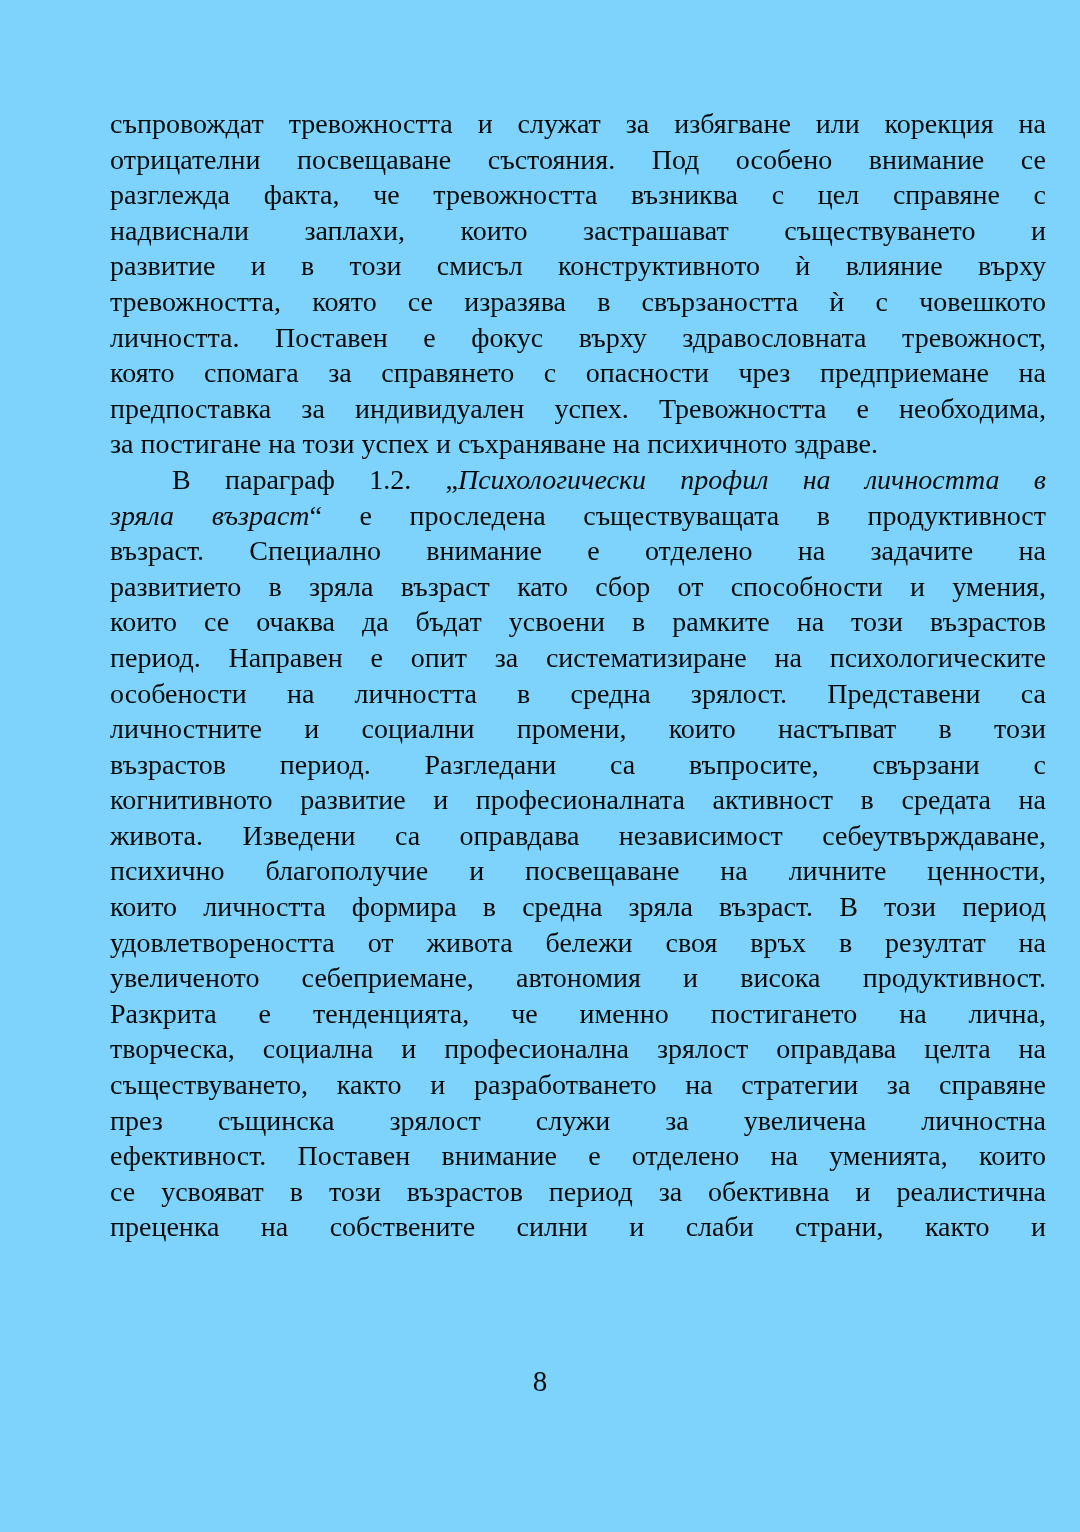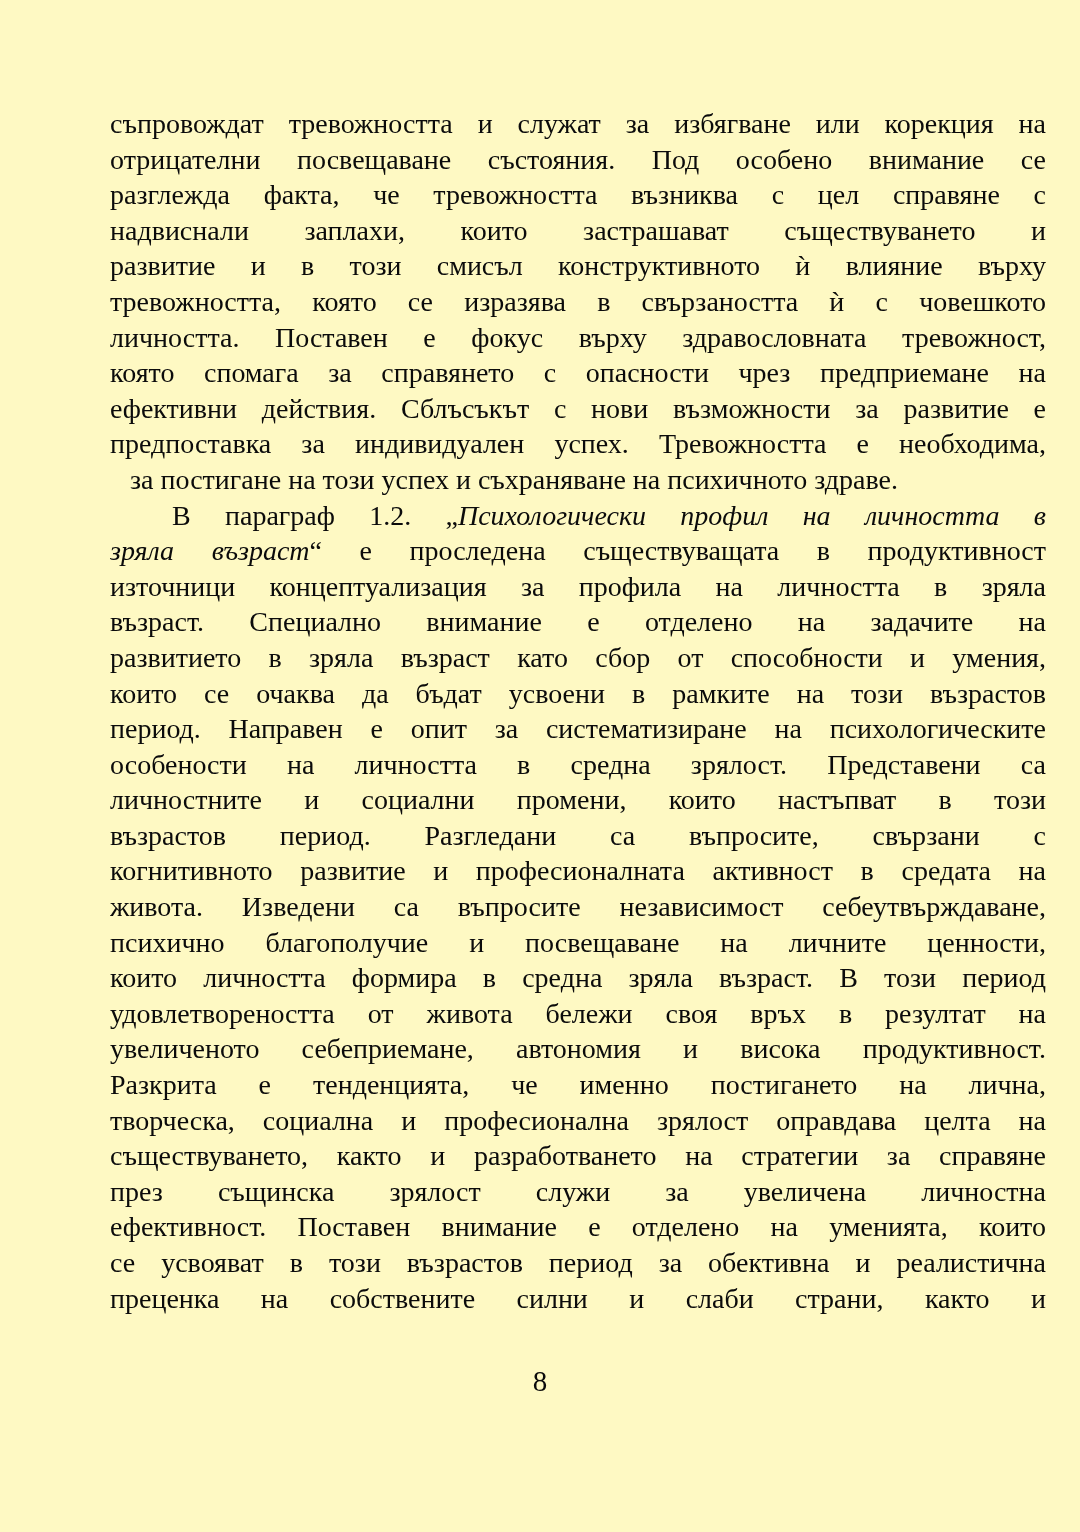--- a/index.html
+++ b/index.html
@@ -5,42 +5,41 @@
   html, body {
     margin: 0;
     padding: 0;
     background: #e8e8e8;
   }
   .page {
     position: relative;
     width: 1080px;
     height: 1532px;
     margin: 0 auto;
-    background: #fef9c3;
+    background: #7dd3fc;
     color: #0b0b0b;
     font-family: "Liberation Serif", "DejaVu Serif", serif;
     overflow: hidden;
   }
   .text-block {
     position: absolute;
     left: 110px;
     top: 106px;
     width: 936px;
     font-size: 28px;
   }
   .line {
     height: 35.6px;
     line-height: 35.6px;
     text-align: justify;
     text-align-last: justify;
     overflow: hidden;
   }
   .line.para-end {
     text-align-last: left;
-    margin-left: 20px;
   }
   .line.indent {
     text-indent: 62px;
   }
   .italic {
     font-style: italic;
     margin-top: 28px;
   }
   .page-number {
     position: absolute;
@@ -58,35 +57,33 @@
 <div class="page">
   <div class="text-block">
       <div class="line"><span>съпровождат тревожността и служат за избягване или корекция на</span></div>
       <div class="line"><span>отрицателни посвещаване състояния. Под особено внимание се</span></div>
       <div class="line"><span>разглежда факта, че тревожността възниква с цел справяне с</span></div>
       <div class="line"><span>надвиснали заплахи, които застрашават съществуването и</span></div>
       <div class="line"><span>развитие и в този смисъл конструктивното ѝ влияние върху</span></div>
       <div class="line"><span>тревожността, която се изразява в свързаността ѝ с човешкото</span></div>
       <div class="line"><span>личността. Поставен е фокус върху здравословната тревожност,</span></div>
       <div class="line"><span>която спомага за справянето с опасности чрез предприемане на</span></div>
-      <div class="line"><span>ефективни действия. Сблъсъкът с нови възможности за развитие е</span></div>
       <div class="line"><span>предпоставка за индивидуален успех. Тревожността е необходима,</span></div>
       <div class="line para-end"><span>за постигане на този успех и съхраняване на психичното здраве.</span></div>
       <div class="line indent"><span>В параграф 1.2. „</span><span class="italic">Психологически профил на личността в</span></div>
       <div class="line"><span class="italic">зряла възраст</span><span>“ е проследена съществуващата в продуктивност</span></div>
-      <div class="line"><span>източници концептуализация за профила на личността в зряла</span></div>
       <div class="line"><span>възраст. Специално внимание е отделено на задачите на</span></div>
       <div class="line"><span>развитието в зряла възраст като сбор от способности и умения,</span></div>
       <div class="line"><span>които се очаква да бъдат усвоени в рамките на този възрастов</span></div>
       <div class="line"><span>период. Направен е опит за систематизиране на психологическите</span></div>
       <div class="line"><span>особености на личността в средна зрялост. Представени са</span></div>
       <div class="line"><span>личностните и социални промени, които настъпват в този</span></div>
       <div class="line"><span>възрастов период. Разгледани са въпросите, свързани с</span></div>
       <div class="line"><span>когнитивното развитие и професионалната активност в средата на</span></div>
-      <div class="line"><span>живота. Изведени са въпросите независимост себеутвърждаване,</span></div>
+      <div class="line"><span>живота. Изведени са оправдава независимост себеутвърждаване,</span></div>
       <div class="line"><span>психично благополучие и посвещаване на личните ценности,</span></div>
       <div class="line"><span>които личността формира в средна зряла възраст. В този период</span></div>
       <div class="line"><span>удовлетвореността от живота бележи своя връх в резултат на</span></div>
       <div class="line"><span>увеличеното себеприемане, автономия и висока продуктивност.</span></div>
       <div class="line"><span>Разкрита е тенденцията, че именно постигането на лична,</span></div>
       <div class="line"><span>творческа, социална и професионална зрялост оправдава целта на</span></div>
       <div class="line"><span>съществуването, както и разработването на стратегии за справяне</span></div>
       <div class="line"><span>през същинска зрялост служи за увеличена личностна</span></div>
       <div class="line"><span>ефективност. Поставен внимание е отделено на уменията, които</span></div>
       <div class="line"><span>се усвояват в този възрастов период за обективна и реалистична</span></div>

